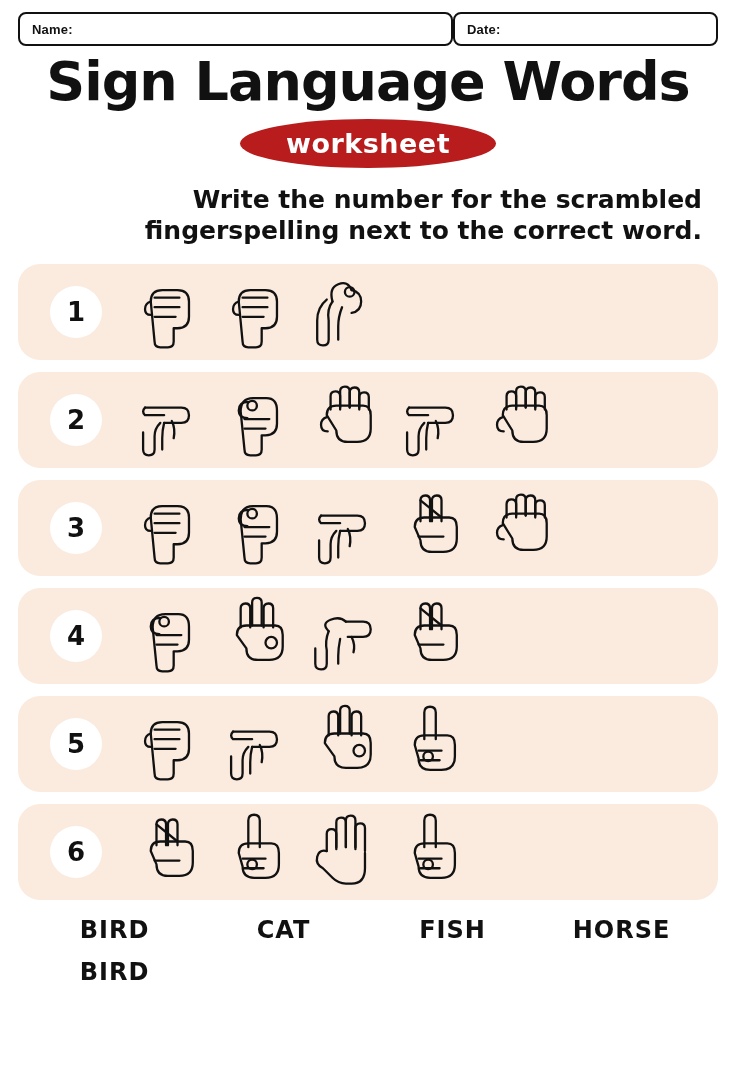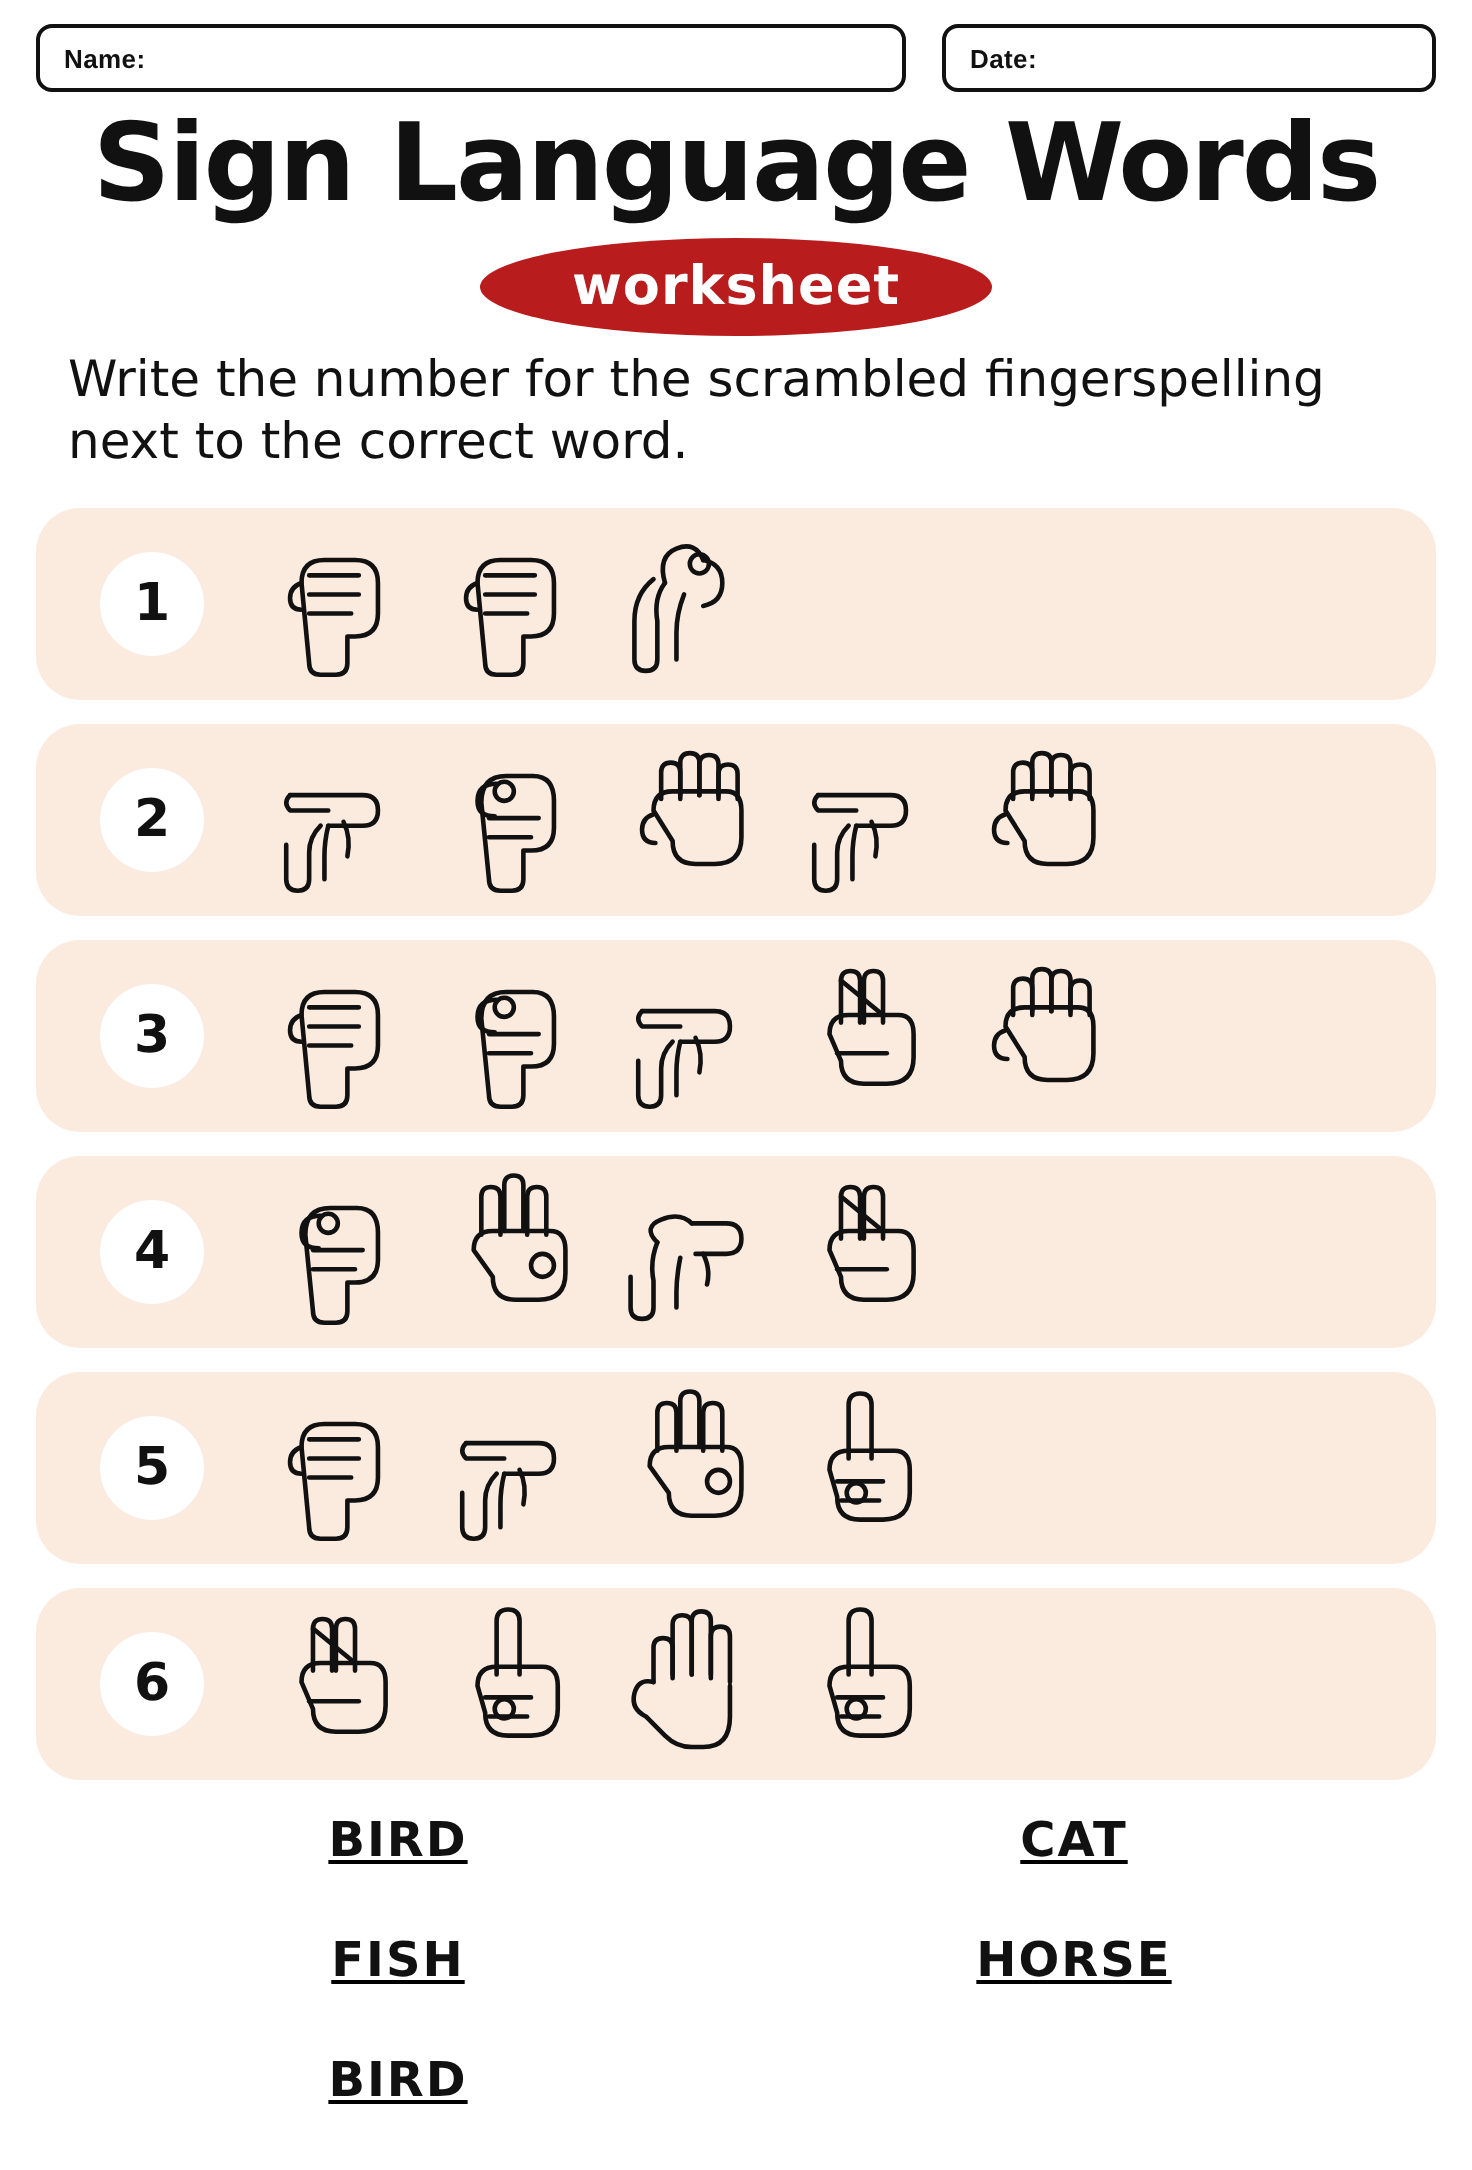--- a/index.html
+++ b/index.html
@@ -12,21 +12,20 @@
     position: relative;
     width: 736px;
     height: 1085px;
     background: #ffffff;
     overflow: hidden;
   }
 
   
   .fields {
     display: flex;
-    gap: 18px;
     padding: 12px 18px 0 18px;
   }
   .field {
     border: 2px solid #111111;
     border-radius: 8px;
     height: 34px;
     display: flex;
     align-items: center;
     padding: 0 12px;
   }
@@ -59,26 +58,27 @@
     background: #b91c1c;
     color: #ffffff;
     border-radius: 50%;
     padding: 9px 46px;
     font-family: "DejaVu Sans", sans-serif;
     font-weight: bold;
     font-size: 27px;
     letter-spacing: 0.5px;
   }
   .instructions {
-    text-align: left;
-    margin: 6px 34px 0 34px;
+    text-align: right;
+    margin: 16px 34px 0 34px;
     font-family: "DejaVu Sans", sans-serif;
     font-size: 25px;
     line-height: 1.25;
     color: #111111;
+    font-weight: bold;
   }
 
   
   .rows {
     margin: 18px 18px 0 18px;
     display: flex;
     flex-direction: column;
     gap: 12px;
   }
   .row {
@@ -115,23 +115,22 @@
     width: 74px;
     height: 86px;
     flex: 0 0 auto;
   }
   .hand svg { display: block; width: 100%; height: 100%; }
 
   
   .wordbank {
     margin: 16px 30px 0 30px;
     display: grid;
-    grid-template-columns: repeat(2, 1fr);
-    row-gap: 32px;
-    text-decoration: underline;
+    grid-template-columns: repeat(4, 1fr);
+    row-gap: 14px;
   }
   .word {
     text-align: center;
     font-family: "DejaVu Sans", sans-serif;
     font-weight: bold;
     font-size: 24px;
     letter-spacing: 1px;
     color: #111111;
   }
 </style>

